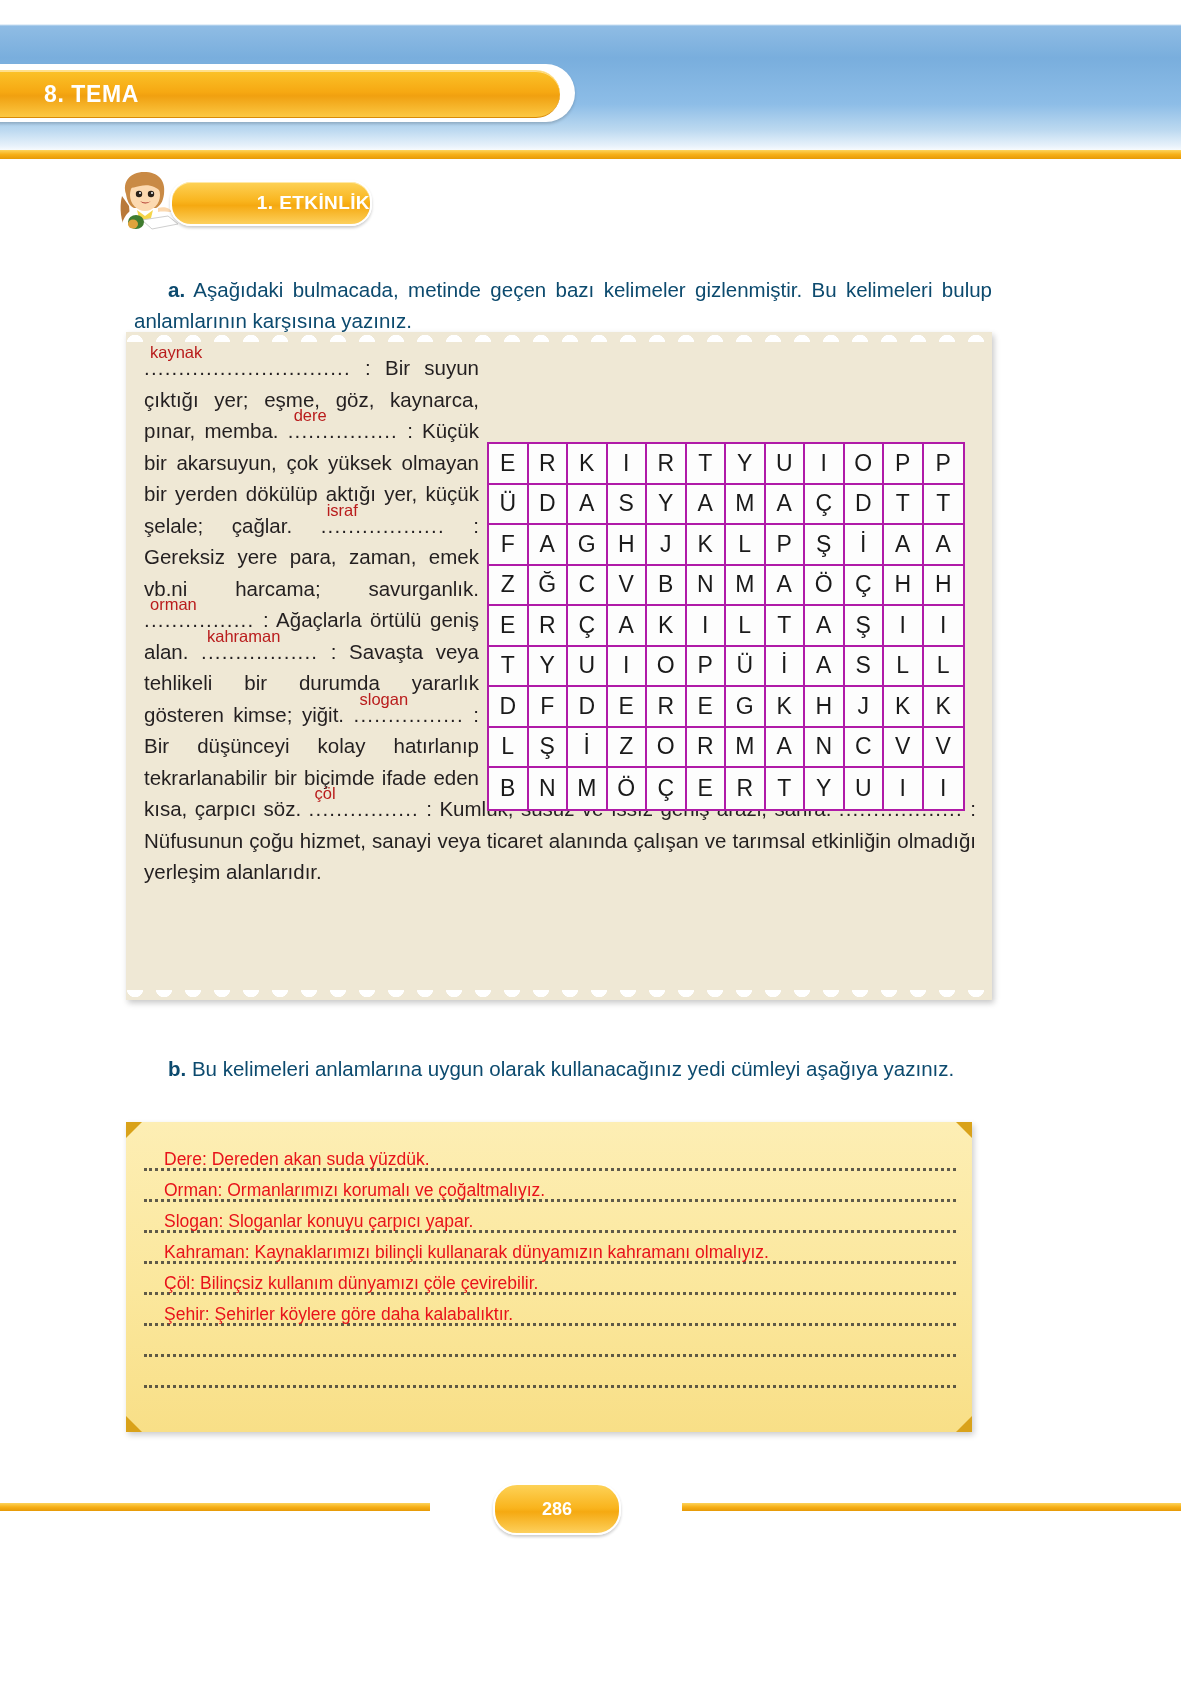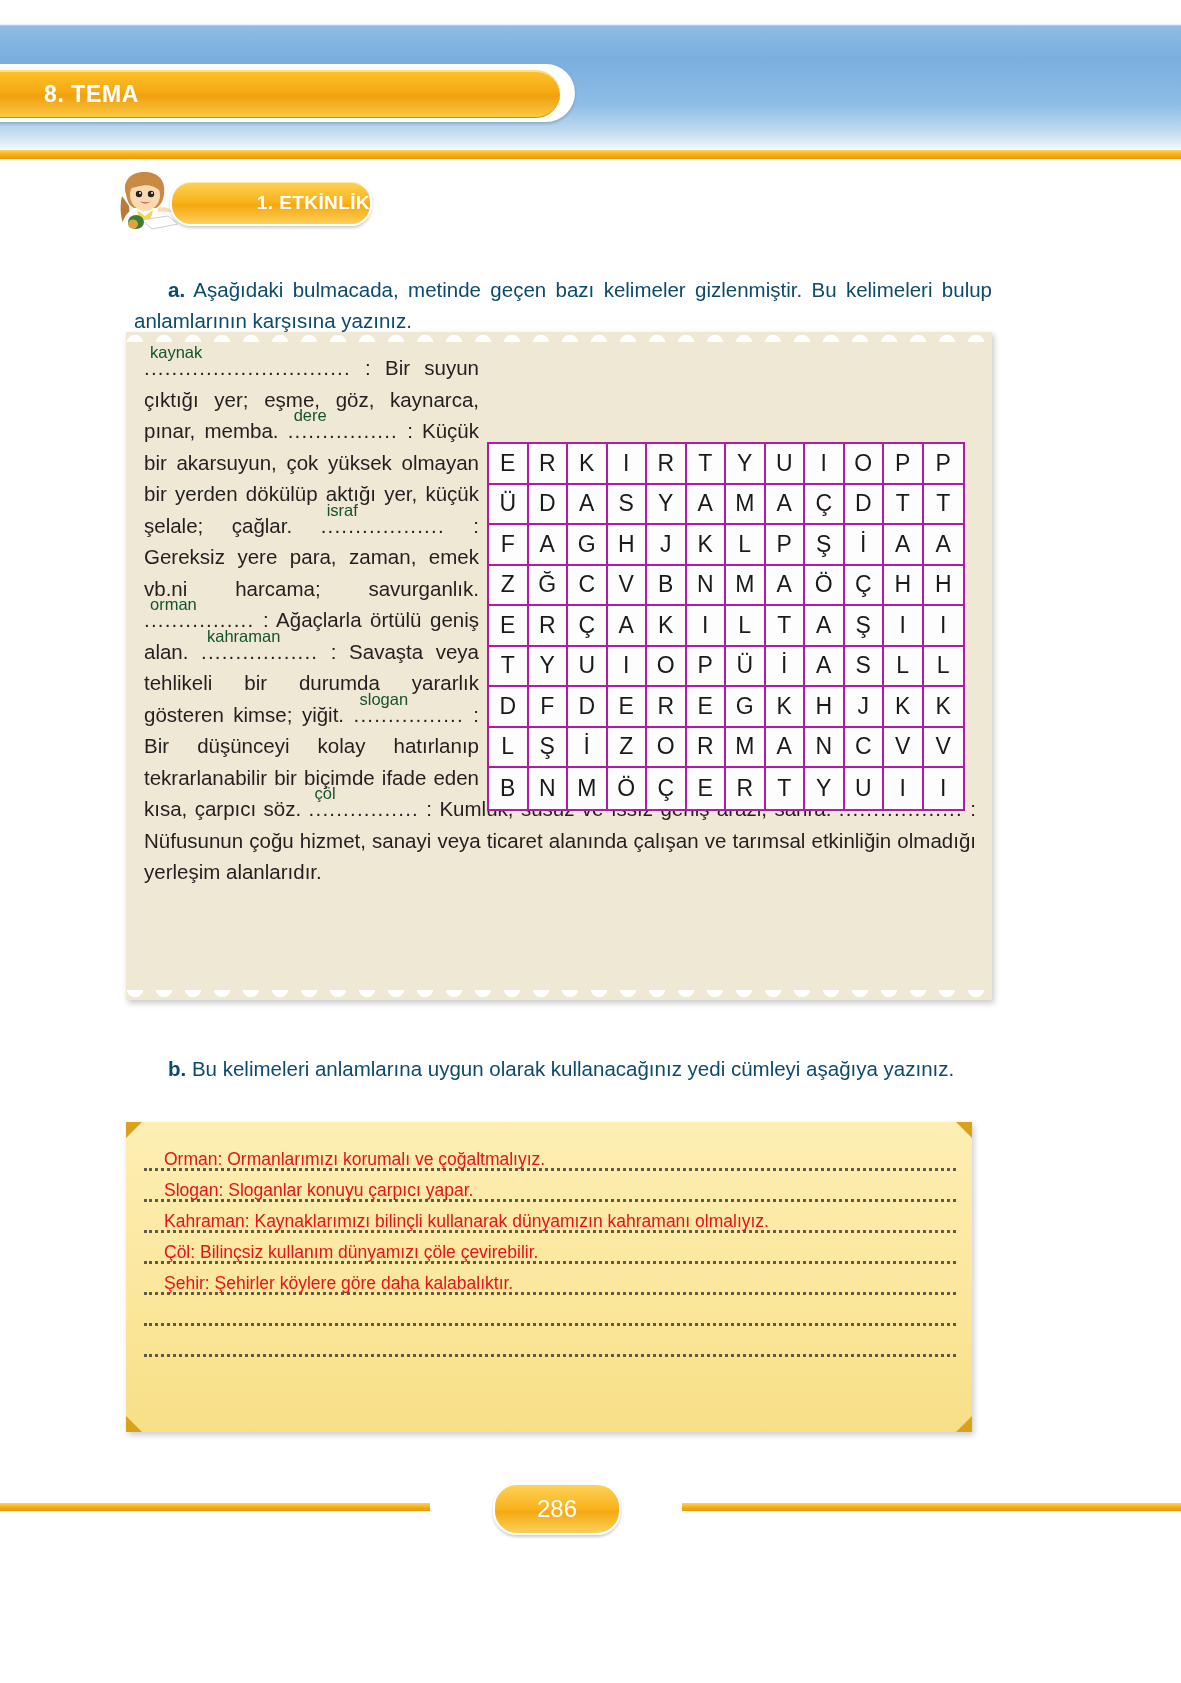--- a/index.html
+++ b/index.html
@@ -90,21 +90,21 @@
     position:absolute;left:18px;top:10px;width:832px;
     font-size:20.5px;line-height:31.5px;color:#231f20;
     text-align:justify;
   }
   .grid-float{
     float:right;
     width:483px;height:370px;
     shape-outside:margin-box;
     margin:52px 0 4px 14px;
   }
-  .ans{color:#14532d;font-size:16.5px;font-weight:normal;letter-spacing:0;}
+  .ans{color:#b91c1c;font-size:16.5px;font-weight:normal;letter-spacing:0;}
   .dots{letter-spacing:1.2px;}
   .ansline{position:relative;display:inline-block;}
   .ansline .ans{
     position:absolute;left:6px;top:-15px;white-space:nowrap;
   }
 
   
   .wsgrid{
     position:absolute;left:487px;top:442px;
     display:grid;
@@ -153,21 +153,21 @@
     position:absolute;left:0;top:1503px;width:1181px;height:8px;
     background:linear-gradient(180deg,#fdd45c 0%,#f7b018 50%,#e69a07 100%);
   }
   .pagebadge{
     position:absolute;left:493px;top:1483px;width:124px;height:48px;
     background:linear-gradient(180deg,#fdd257 0%,#f9b41d 48%,#f5a911 56%,#fdd05c 100%);
     border-radius:24px;border:2px solid #ffffff;
     box-shadow:0 2px 3px rgba(0,0,0,.2);
     display:flex;align-items:center;justify-content:center;
   }
-  .pagenum{color:#ffffff;font-size:24px;font-weight:normal;}
+  .pagenum{color:#ffffff;font-size:18px;font-weight:bold;}
   .footer-cut-l{position:absolute;left:430px;top:1499px;width:70px;height:16px;background:#ffffff;}
   .footer-cut-r{position:absolute;left:612px;top:1499px;width:70px;height:16px;background:#ffffff;}
 </style>
 </head>
 <body>
 
 <div class="top-banner"></div>
 <div class="tema-pill-wrap"></div>
 <div class="tema-pill">
   <span class="tema-text">8. TEMA</span>
@@ -329,20 +329,24 @@
 </p>
 
 <div class="note">
   <div class="note-corner nc-tl"></div>
   <div class="note-corner nc-tr"></div>
   <div class="note-corner nc-bl"></div>
   <div class="note-corner nc-br"></div>
   <div class="note-lines" id="note-lines">
       <div class="nline">
         <div class="dotrule"></div>
+        <div class="nans">Dere: Dereden akan suda yüzdük.</div>
+      </div>
+      <div class="nline">
+        <div class="dotrule"></div>
         <div class="nans">Orman: Ormanlarımızı korumalı ve çoğaltmalıyız.</div>
       </div>
       <div class="nline">
         <div class="dotrule"></div>
         <div class="nans">Slogan: Sloganlar konuyu çarpıcı yapar.</div>
       </div>
       <div class="nline">
         <div class="dotrule"></div>
         <div class="nans">Kahraman: Kaynaklarımızı bilinçli kullanarak dünyamızın kahramanı olmalıyız.</div>
       </div>

